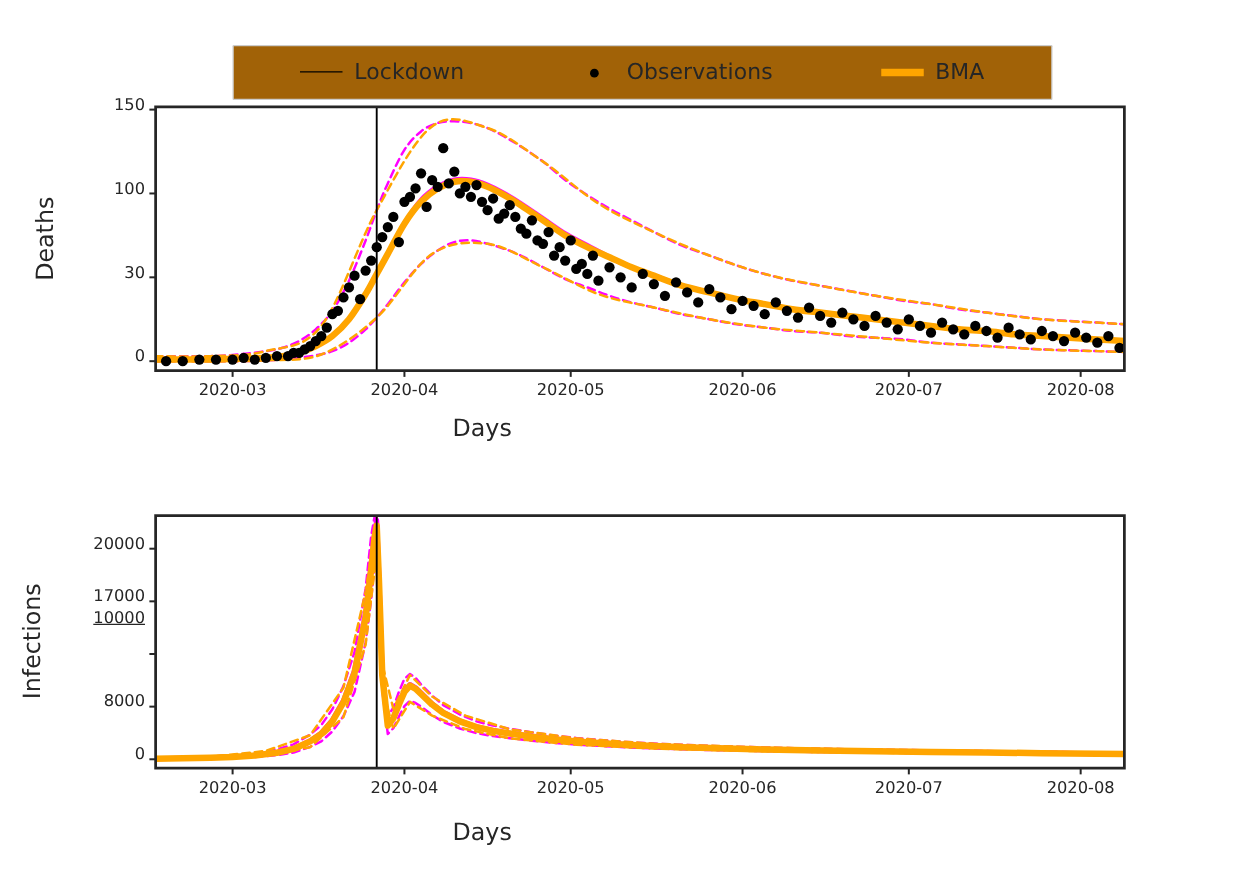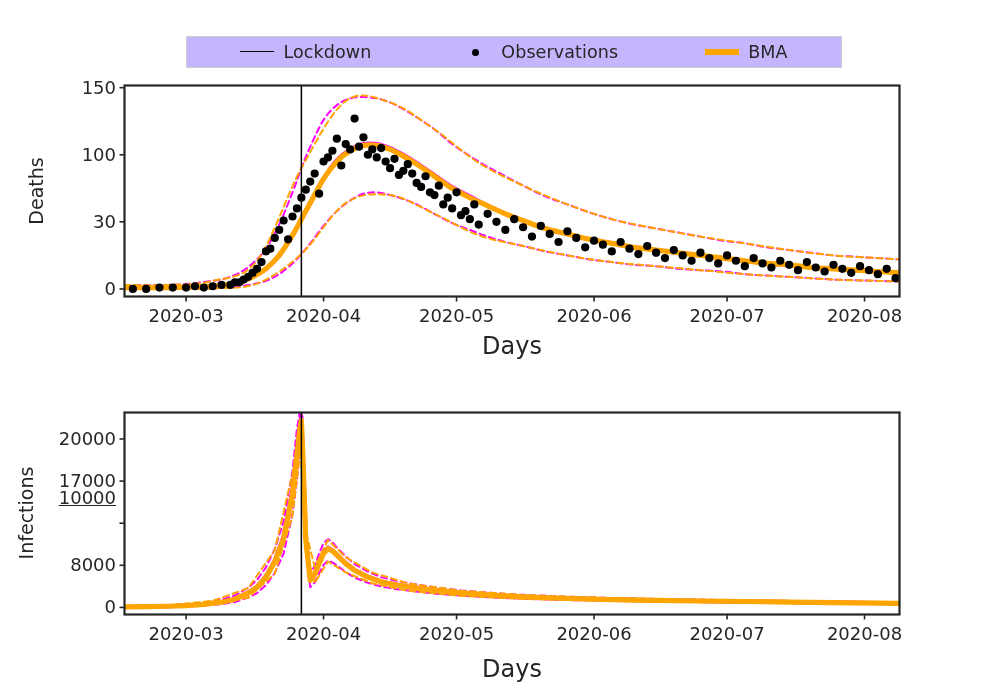--- a/index.html
+++ b/index.html
@@ -19,23 +19,23 @@
     position: absolute;
     left: 0; top: 0;
     width: 1000px;
     height: 700px;
   }
   .legend-box {
     position: absolute;
     left: 186px;
     top: 36px;
     width: 656px;
-    height: 32px;
+    height: 44px;
     border: 1px solid #cccccc;
-    background: #c4b5fd;
+    background: #a16207;
     border-radius: 1px;
     display: flex;
     align-items: center;
     justify-content: space-around;
     box-sizing: border-box;
     padding: 0 10px;
   }
   .legend-entry {
     display: flex;
     align-items: center;
@@ -77,34 +77,34 @@
   .swatch.dot-marker::before {
     content: "";
     position: absolute;
     left: 14px; top: 4px;
     width: 7px; height: 7px;
     border-radius: 50%;
     background: #000000;
   }
   .axis-label {
     position: absolute;
-    font-size: 24px;
-    color: #262626;
-    text-align: center;
+    font-size: 19px;
+    color: #262626;
+    text-align: left;
   }
   .ylabel {
     position: absolute;
     font-size: 19px;
     color: #262626;
     transform-origin: center center;
     white-space: nowrap;
   }
   .ytick, .xtick {
     position: absolute;
-    font-size: 18px;
+    font-size: 13px;
     color: #262626;
     white-space: nowrap;
   }
   .ytick { text-align: right; }
   .xtick { text-align: center; }
   svg { display: block; }
 </style>
 </head>
 <body>
 

